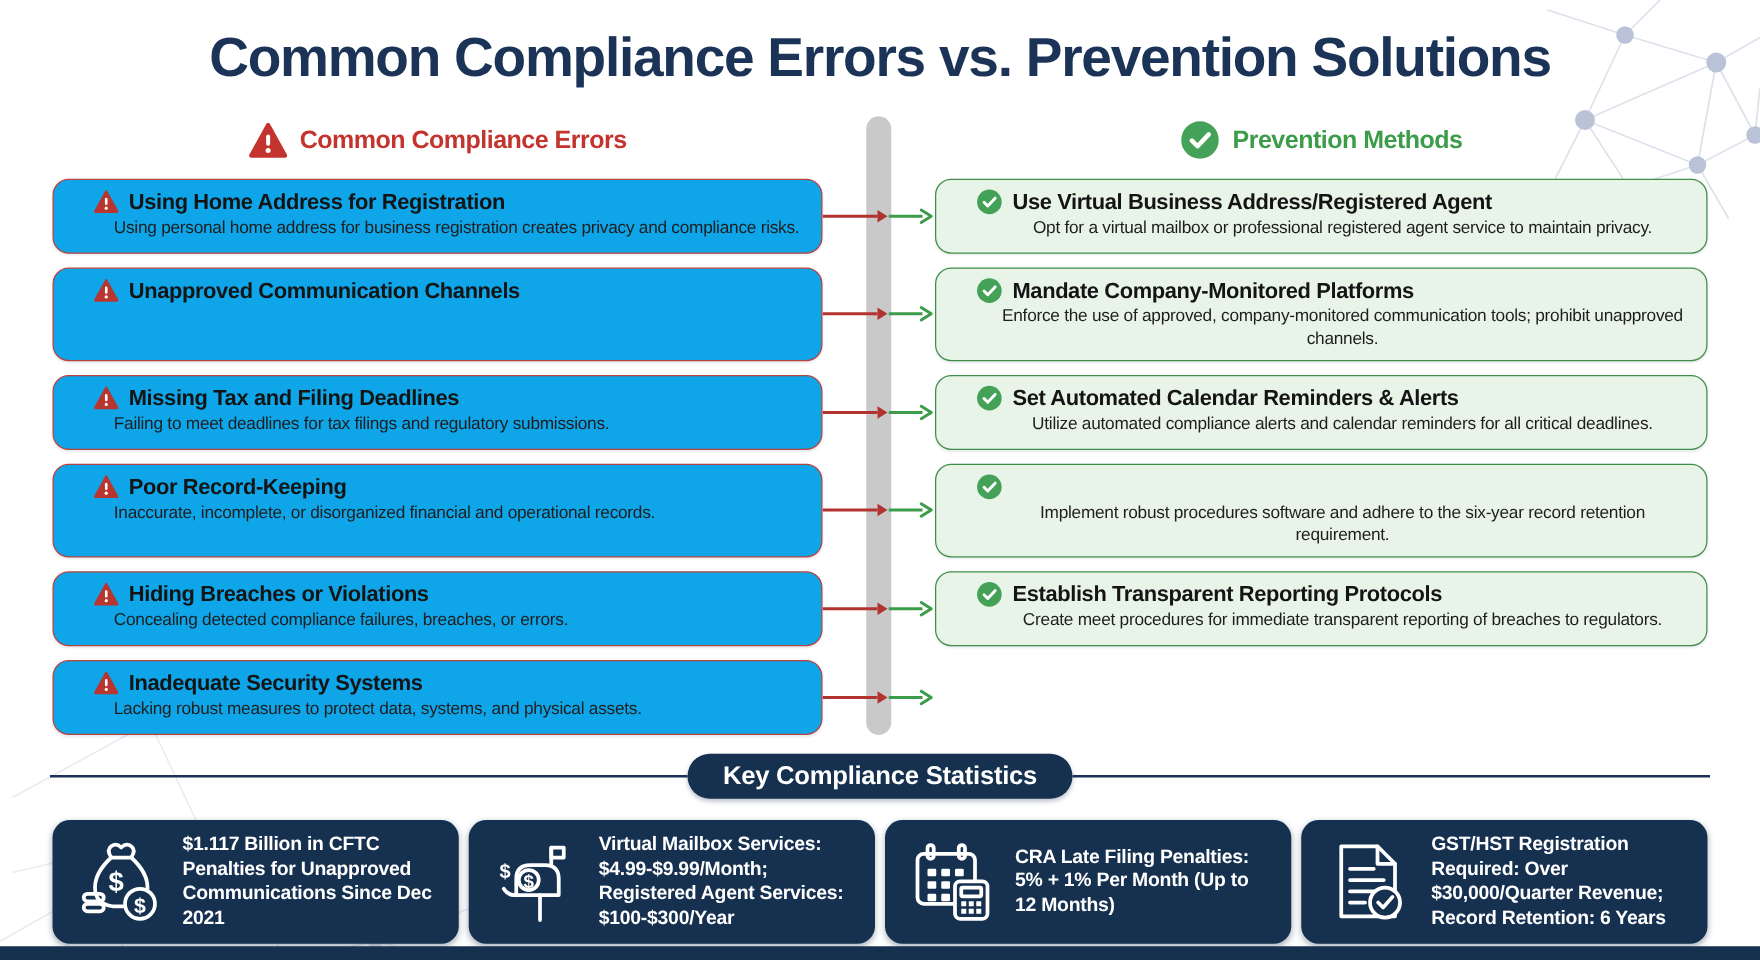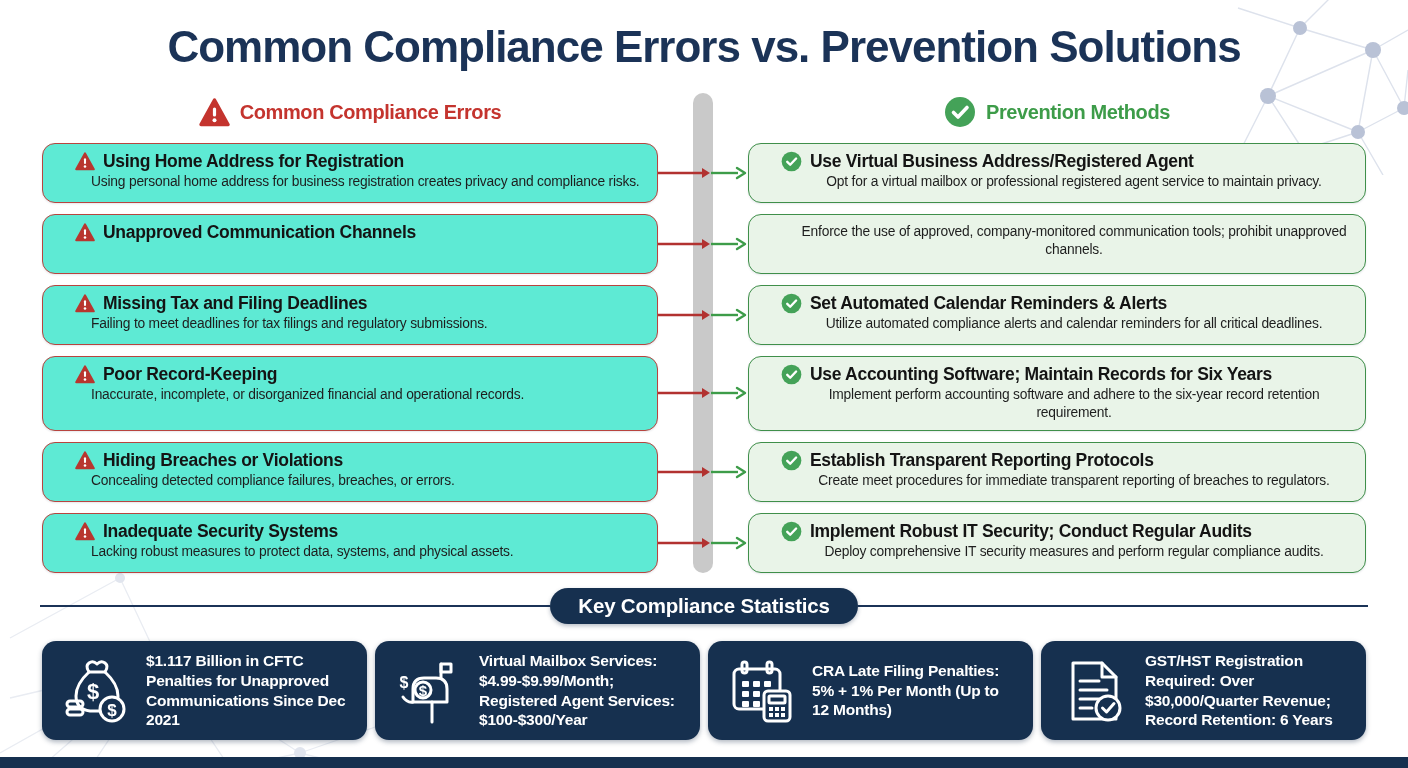--- a/index.html
+++ b/index.html
@@ -29,21 +29,21 @@
     position:absolute; left:651px; top:-50px; width:20px; height:calc(100% + 50px);
     background:#c9c9c9; border-radius:10px; z-index:0;
   }
   .row { position:relative; z-index:1; display:grid; grid-template-columns:616px 90px 618px; align-items:stretch; }
   .arrow-cell { display:flex; align-items:center; justify-content:center; }
 
   .box {
     border-radius:13px; padding:7px 14px 8px 32px; min-height:60px;
     box-shadow:0 1px 2px rgba(20,40,70,0.10);
   }
-  .box.err { background:#5eead4; border:1.6px solid #b8443f; }
+  .box.err { background:#0ea5e9; border:1.6px solid #b8443f; }
   .box.prev { background:#e9f4e8; border:1.6px solid #3f8f4a;text-align:center; }
   .box-title-row { display:flex; align-items:center; gap:8px; }
   .box-title { font-size:17.5px; font-weight:700; letter-spacing:-0.3px; color:#141414; }
   .box-desc { margin-left:16px; margin-top:1px; font-size:13.8px; color:#1e1e1e; letter-spacing:-0.2px; line-height:1.3; }
 
   .divider { margin:15px 40px 0; display:flex; align-items:center; }
   .divider .line { flex:1; height:2px; background:#1b3357; }
   .pill {
     background:#16304f; color:#ffffff; border-radius:19px;
     padding:6px 28px; font-size:20.5px; font-weight:700; letter-spacing:-0.2px;
@@ -172,165 +172,161 @@
         </div>
         <div class="arrow-cell">
           <svg width="90" height="16" viewBox="0 0 90 16">
               <line x1="0" y1="8" x2="44" y2="8" stroke="#b23230" stroke-width="2.4"></line>
               <path d="M44 3 L52 8 L44 13 Z" fill="#b23230"></path>
               <line x1="53" y1="8" x2="80" y2="8" stroke="#3d9c49" stroke-width="2.4"></line>
               <path d="M79 3 L87 8 L79 13" fill="none" stroke="#3d9c49" stroke-width="2.4" stroke-linecap="round" stroke-linejoin="round"></path>
             </svg>
         </div>
         <div class="box prev">
-          <div class="box-desc">Enforce the use of approved, company-monitored communication tools; prohibit unapproved channels.</div>
-        </div>
-      </div>
-
-      <div class="row">
-        <div class="box err">
-          <div class="box-title-row">
-            <span>
-                <svg width="20" height="19" viewBox="0 0 31 29">
-                  <path d="M15.5 2 L29 26.5 H2 Z" fill="#b8362f" stroke="#b8362f" stroke-width="3.4" stroke-linejoin="round"></path>
-                  <rect x="13.9" y="9.5" width="3.2" height="9" rx="1.6" fill="#fff"></rect>
-                  <circle cx="15.5" cy="22.3" r="2" fill="#fff"></circle>
-                </svg>
-              </span>
-            <span class="box-title">Missing Tax and Filing Deadlines</span>
-          </div>
-          <div class="box-desc">Failing to meet deadlines for tax filings and regulatory submissions.</div>
-        </div>
-        <div class="arrow-cell">
-          <svg width="90" height="16" viewBox="0 0 90 16">
-              <line x1="0" y1="8" x2="44" y2="8" stroke="#b23230" stroke-width="2.4"></line>
-              <path d="M44 3 L52 8 L44 13 Z" fill="#b23230"></path>
-              <line x1="53" y1="8" x2="80" y2="8" stroke="#3d9c49" stroke-width="2.4"></line>
-              <path d="M79 3 L87 8 L79 13" fill="none" stroke="#3d9c49" stroke-width="2.4" stroke-linecap="round" stroke-linejoin="round"></path>
-            </svg>
-        </div>
-        <div class="box prev">
           <div class="box-title-row">
             <span>
                 <svg width="21" height="21" viewBox="0 0 32 32">
                   <circle cx="16" cy="16" r="15" fill="#44a258"></circle>
                   <path d="M9.5 16.5 L14 21 L23 11.5" fill="none" stroke="#fff" stroke-width="3.6" stroke-linecap="round" stroke-linejoin="round"></path>
                 </svg>
               </span>
-            <span class="box-title">Set Automated Calendar Reminders &amp; Alerts</span>
-          </div>
-          <div class="box-desc">Utilize automated compliance alerts and calendar reminders for all critical deadlines.</div>
-        </div>
-      </div>
-
-      <div class="row">
-        <div class="box err">
-          <div class="box-title-row">
-            <span>
-                <svg width="20" height="19" viewBox="0 0 31 29">
-                  <path d="M15.5 2 L29 26.5 H2 Z" fill="#b8362f" stroke="#b8362f" stroke-width="3.4" stroke-linejoin="round"></path>
-                  <rect x="13.9" y="9.5" width="3.2" height="9" rx="1.6" fill="#fff"></rect>
-                  <circle cx="15.5" cy="22.3" r="2" fill="#fff"></circle>
-                </svg>
-              </span>
-            <span class="box-title">Poor Record-Keeping</span>
-          </div>
-          <div class="box-desc">Inaccurate, incomplete, or disorganized financial and operational records.</div>
+            <span class="box-title">Mandate Company-Monitored Platforms</span>
+          </div>
+          <div class="box-desc">Enforce the use of approved, company-monitored communication tools; prohibit unapproved channels.</div>
+        </div>
+      </div>
+
+      <div class="row">
+        <div class="box err">
+          <div class="box-title-row">
+            <span>
+                <svg width="20" height="19" viewBox="0 0 31 29">
+                  <path d="M15.5 2 L29 26.5 H2 Z" fill="#b8362f" stroke="#b8362f" stroke-width="3.4" stroke-linejoin="round"></path>
+                  <rect x="13.9" y="9.5" width="3.2" height="9" rx="1.6" fill="#fff"></rect>
+                  <circle cx="15.5" cy="22.3" r="2" fill="#fff"></circle>
+                </svg>
+              </span>
+            <span class="box-title">Missing Tax and Filing Deadlines</span>
+          </div>
+          <div class="box-desc">Failing to meet deadlines for tax filings and regulatory submissions.</div>
         </div>
         <div class="arrow-cell">
           <svg width="90" height="16" viewBox="0 0 90 16">
               <line x1="0" y1="8" x2="44" y2="8" stroke="#b23230" stroke-width="2.4"></line>
               <path d="M44 3 L52 8 L44 13 Z" fill="#b23230"></path>
               <line x1="53" y1="8" x2="80" y2="8" stroke="#3d9c49" stroke-width="2.4"></line>
               <path d="M79 3 L87 8 L79 13" fill="none" stroke="#3d9c49" stroke-width="2.4" stroke-linecap="round" stroke-linejoin="round"></path>
             </svg>
         </div>
         <div class="box prev">
           <div class="box-title-row">
             <span>
                 <svg width="21" height="21" viewBox="0 0 32 32">
                   <circle cx="16" cy="16" r="15" fill="#44a258"></circle>
                   <path d="M9.5 16.5 L14 21 L23 11.5" fill="none" stroke="#fff" stroke-width="3.6" stroke-linecap="round" stroke-linejoin="round"></path>
                 </svg>
               </span>
-            <span class="box-title">Use Accounting Software; Maintain Records for Six Years</span>
-          </div>
-          <div class="box-desc">Implement perform accounting software and adhere to the six-year record retention requirement.</div>
-        </div>
-      </div>
-
-      <div class="row">
-        <div class="box err">
-          <div class="box-title-row">
-            <span>
-                <svg width="20" height="19" viewBox="0 0 31 29">
-                  <path d="M15.5 2 L29 26.5 H2 Z" fill="#b8362f" stroke="#b8362f" stroke-width="3.4" stroke-linejoin="round"></path>
-                  <rect x="13.9" y="9.5" width="3.2" height="9" rx="1.6" fill="#fff"></rect>
-                  <circle cx="15.5" cy="22.3" r="2" fill="#fff"></circle>
-                </svg>
-              </span>
-            <span class="box-title">Hiding Breaches or Violations</span>
-          </div>
-          <div class="box-desc">Concealing detected compliance failures, breaches, or errors.</div>
+            <span class="box-title">Set Automated Calendar Reminders &amp; Alerts</span>
+          </div>
+          <div class="box-desc">Utilize automated compliance alerts and calendar reminders for all critical deadlines.</div>
+        </div>
+      </div>
+
+      <div class="row">
+        <div class="box err">
+          <div class="box-title-row">
+            <span>
+                <svg width="20" height="19" viewBox="0 0 31 29">
+                  <path d="M15.5 2 L29 26.5 H2 Z" fill="#b8362f" stroke="#b8362f" stroke-width="3.4" stroke-linejoin="round"></path>
+                  <rect x="13.9" y="9.5" width="3.2" height="9" rx="1.6" fill="#fff"></rect>
+                  <circle cx="15.5" cy="22.3" r="2" fill="#fff"></circle>
+                </svg>
+              </span>
+            <span class="box-title">Poor Record-Keeping</span>
+          </div>
+          <div class="box-desc">Inaccurate, incomplete, or disorganized financial and operational records.</div>
         </div>
         <div class="arrow-cell">
           <svg width="90" height="16" viewBox="0 0 90 16">
               <line x1="0" y1="8" x2="44" y2="8" stroke="#b23230" stroke-width="2.4"></line>
               <path d="M44 3 L52 8 L44 13 Z" fill="#b23230"></path>
               <line x1="53" y1="8" x2="80" y2="8" stroke="#3d9c49" stroke-width="2.4"></line>
               <path d="M79 3 L87 8 L79 13" fill="none" stroke="#3d9c49" stroke-width="2.4" stroke-linecap="round" stroke-linejoin="round"></path>
             </svg>
         </div>
         <div class="box prev">
           <div class="box-title-row">
             <span>
                 <svg width="21" height="21" viewBox="0 0 32 32">
                   <circle cx="16" cy="16" r="15" fill="#44a258"></circle>
                   <path d="M9.5 16.5 L14 21 L23 11.5" fill="none" stroke="#fff" stroke-width="3.6" stroke-linecap="round" stroke-linejoin="round"></path>
                 </svg>
               </span>
-            <span class="box-title">Establish Transparent Reporting Protocols</span>
-          </div>
-          <div class="box-desc">Create meet procedures for immediate transparent reporting of breaches to regulators.</div>
-        </div>
-      </div>
-
-      <div class="row">
-        <div class="box err">
-          <div class="box-title-row">
-            <span>
-                <svg width="20" height="19" viewBox="0 0 31 29">
-                  <path d="M15.5 2 L29 26.5 H2 Z" fill="#b8362f" stroke="#b8362f" stroke-width="3.4" stroke-linejoin="round"></path>
-                  <rect x="13.9" y="9.5" width="3.2" height="9" rx="1.6" fill="#fff"></rect>
-                  <circle cx="15.5" cy="22.3" r="2" fill="#fff"></circle>
-                </svg>
-              </span>
-            <span class="box-title">Inadequate Security Systems</span>
-          </div>
-          <div class="box-desc">Lacking robust measures to protect data, systems, and physical assets.</div>
+          </div>
+          <div class="box-desc">Implement robust procedures software and adhere to the six-year record retention requirement.</div>
+        </div>
+      </div>
+
+      <div class="row">
+        <div class="box err">
+          <div class="box-title-row">
+            <span>
+                <svg width="20" height="19" viewBox="0 0 31 29">
+                  <path d="M15.5 2 L29 26.5 H2 Z" fill="#b8362f" stroke="#b8362f" stroke-width="3.4" stroke-linejoin="round"></path>
+                  <rect x="13.9" y="9.5" width="3.2" height="9" rx="1.6" fill="#fff"></rect>
+                  <circle cx="15.5" cy="22.3" r="2" fill="#fff"></circle>
+                </svg>
+              </span>
+            <span class="box-title">Hiding Breaches or Violations</span>
+          </div>
+          <div class="box-desc">Concealing detected compliance failures, breaches, or errors.</div>
         </div>
         <div class="arrow-cell">
           <svg width="90" height="16" viewBox="0 0 90 16">
               <line x1="0" y1="8" x2="44" y2="8" stroke="#b23230" stroke-width="2.4"></line>
               <path d="M44 3 L52 8 L44 13 Z" fill="#b23230"></path>
               <line x1="53" y1="8" x2="80" y2="8" stroke="#3d9c49" stroke-width="2.4"></line>
               <path d="M79 3 L87 8 L79 13" fill="none" stroke="#3d9c49" stroke-width="2.4" stroke-linecap="round" stroke-linejoin="round"></path>
             </svg>
         </div>
         <div class="box prev">
           <div class="box-title-row">
             <span>
                 <svg width="21" height="21" viewBox="0 0 32 32">
                   <circle cx="16" cy="16" r="15" fill="#44a258"></circle>
                   <path d="M9.5 16.5 L14 21 L23 11.5" fill="none" stroke="#fff" stroke-width="3.6" stroke-linecap="round" stroke-linejoin="round"></path>
                 </svg>
               </span>
-            <span class="box-title">Implement Robust IT Security; Conduct Regular Audits</span>
-          </div>
-          <div class="box-desc">Deploy comprehensive IT security measures and perform regular compliance audits.</div>
+            <span class="box-title">Establish Transparent Reporting Protocols</span>
+          </div>
+          <div class="box-desc">Create meet procedures for immediate transparent reporting of breaches to regulators.</div>
+        </div>
+      </div>
+
+      <div class="row">
+        <div class="box err">
+          <div class="box-title-row">
+            <span>
+                <svg width="20" height="19" viewBox="0 0 31 29">
+                  <path d="M15.5 2 L29 26.5 H2 Z" fill="#b8362f" stroke="#b8362f" stroke-width="3.4" stroke-linejoin="round"></path>
+                  <rect x="13.9" y="9.5" width="3.2" height="9" rx="1.6" fill="#fff"></rect>
+                  <circle cx="15.5" cy="22.3" r="2" fill="#fff"></circle>
+                </svg>
+              </span>
+            <span class="box-title">Inadequate Security Systems</span>
+          </div>
+          <div class="box-desc">Lacking robust measures to protect data, systems, and physical assets.</div>
+        </div>
+        <div class="arrow-cell">
+          <svg width="90" height="16" viewBox="0 0 90 16">
+              <line x1="0" y1="8" x2="44" y2="8" stroke="#b23230" stroke-width="2.4"></line>
+              <path d="M44 3 L52 8 L44 13 Z" fill="#b23230"></path>
+              <line x1="53" y1="8" x2="80" y2="8" stroke="#3d9c49" stroke-width="2.4"></line>
+              <path d="M79 3 L87 8 L79 13" fill="none" stroke="#3d9c49" stroke-width="2.4" stroke-linecap="round" stroke-linejoin="round"></path>
+            </svg>
         </div>
       </div>
     </div>
 
     <div class="divider">
       <div class="line"></div>
       <div class="pill">Key Compliance Statistics</div>
       <div class="line"></div>
     </div>
 

